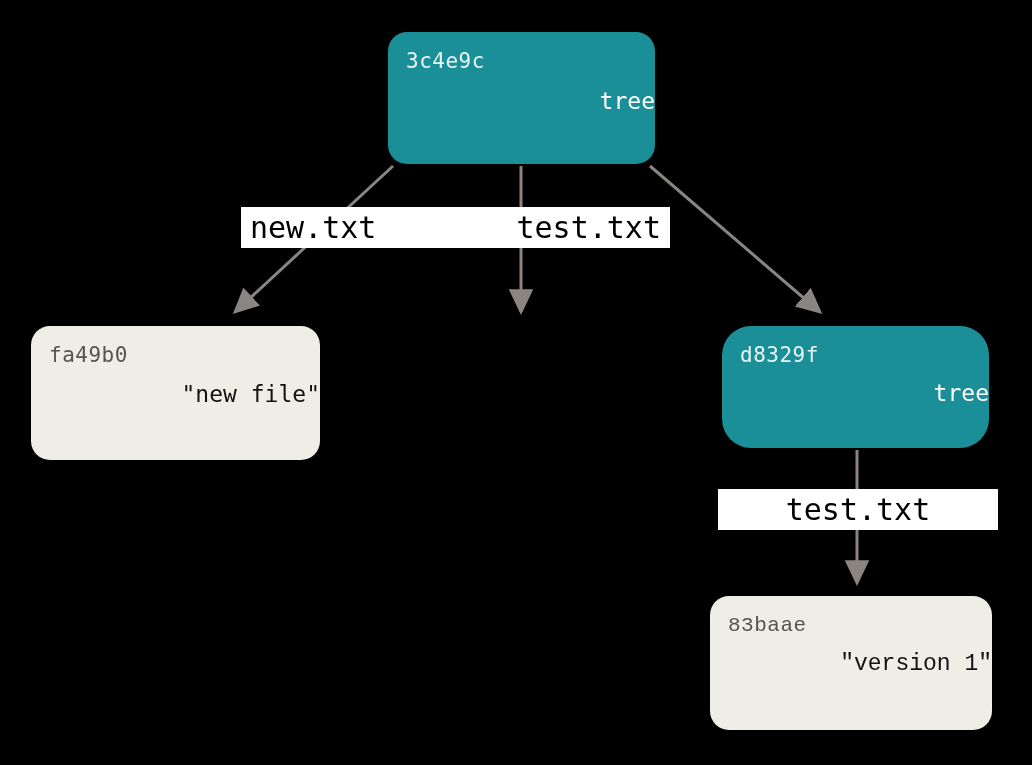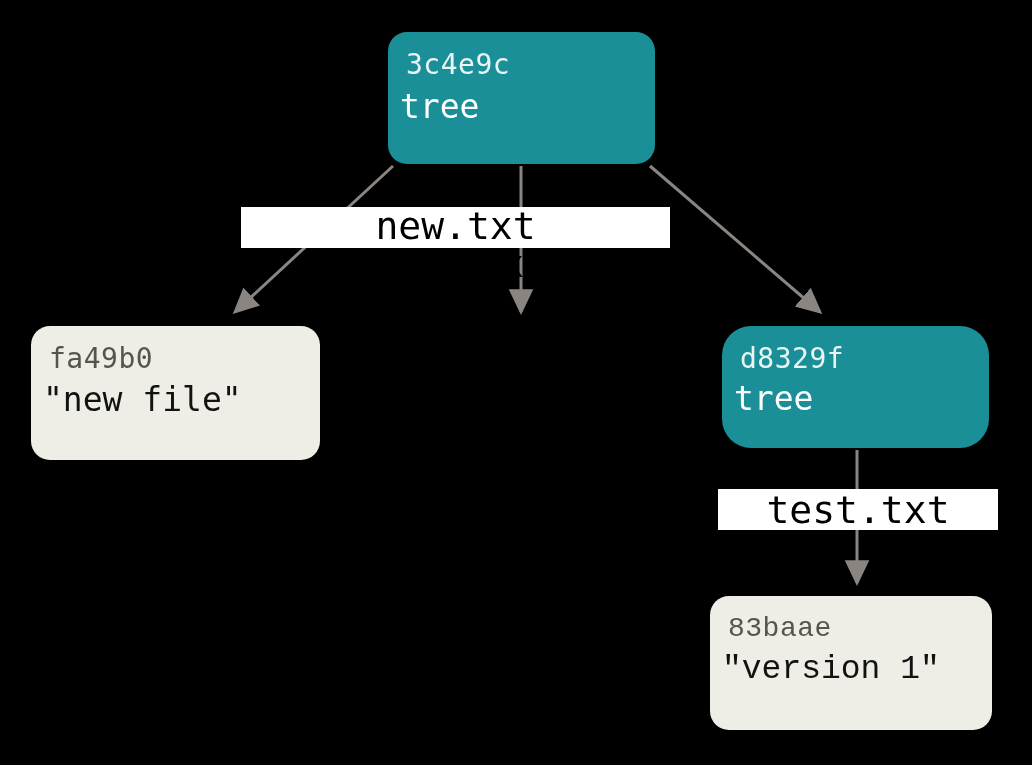--- a/index.html
+++ b/index.html
@@ -30,31 +30,31 @@
   
   .node {
     position: absolute;
     border-radius: 19px;
     box-sizing: border-box;
     overflow: hidden;
   }
   .node .hash {
     position: absolute;
     left: 18px;
-    font-size: 28px;
+    font-size: 21px;
     letter-spacing: 0.5px;
     line-height: 1;
     white-space: nowrap;
   }
   .node .content {
     position: absolute;
-    left: 12px;
+    left: 0;
     width: 100%;
-    text-align: left;
-    font-size: 33px;
+    text-align: right;
+    font-size: 23px;
     line-height: 1;
     white-space: nowrap;
   }
 
   .node.tree {
     background: #1a8f98;
   }
   .node.tree .hash   { color: #e9f4f5; }
   .node.tree .content{ color: #ffffff; }
 
@@ -62,27 +62,26 @@
     background: #eeeee6;
   }
   .node.blob .hash   { color: #55544f; }
   .node.blob .content{ color: #121212; }
 
   
   .edge-label {
     position: absolute;
     background: #ffffff;
     color: #000000;
-    font-size: 38px;
+    font-size: 30px;
     line-height: 1;
     white-space: nowrap;
     display: flex;
     align-items: center;
     box-sizing: border-box;
-    flex-direction: column;
   }
   .edge-label.pair {
     justify-content: space-between;
   }
   .edge-label.single {
     justify-content: center;
   }
   .edge-label span { display: block; }
 
   

